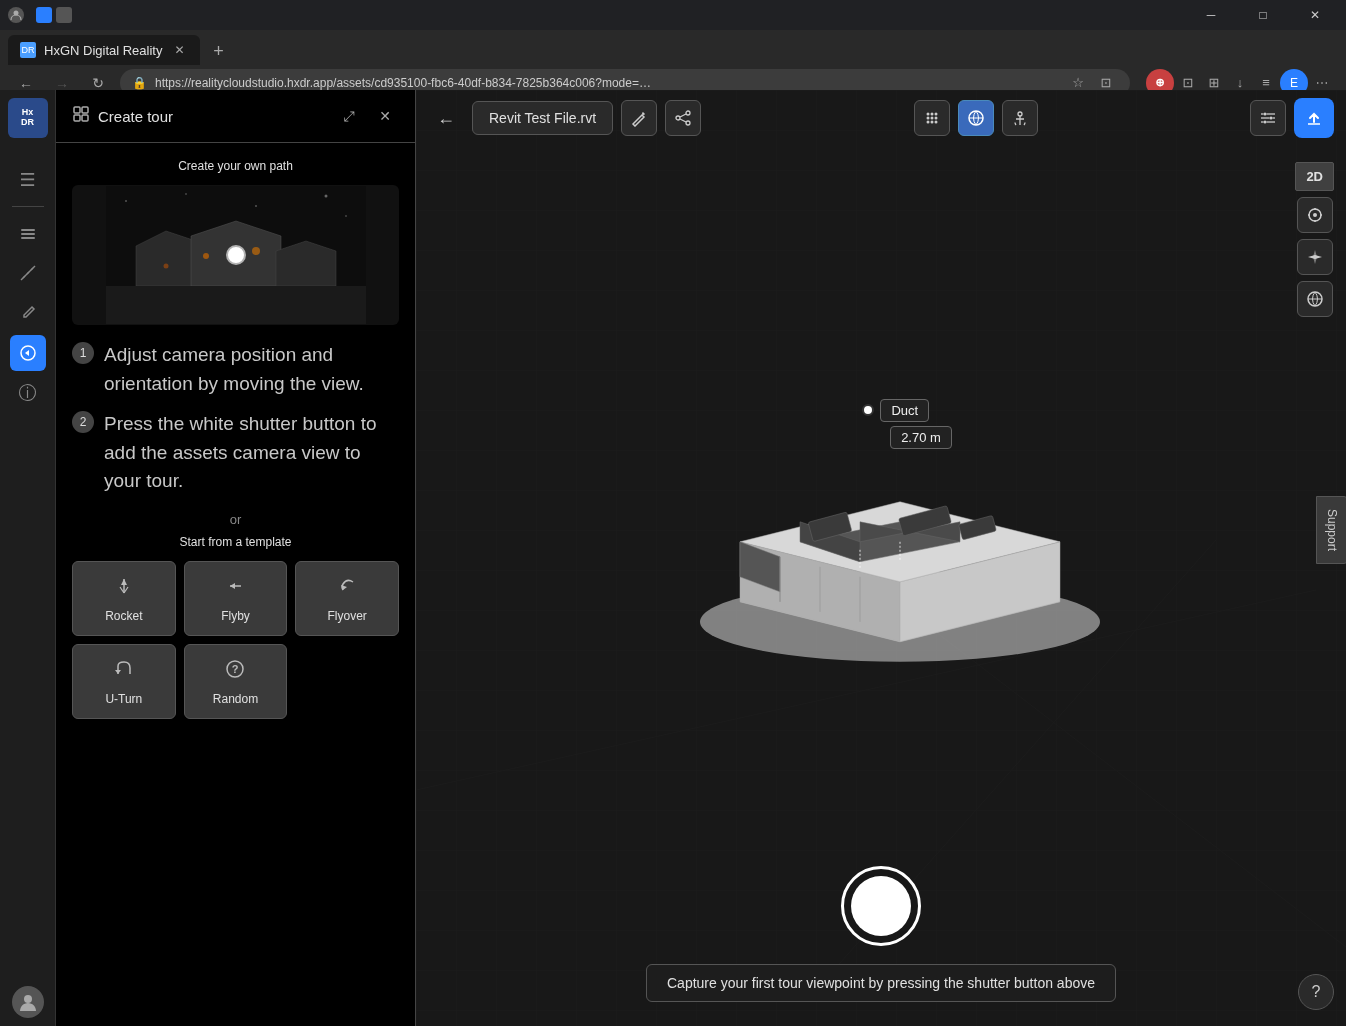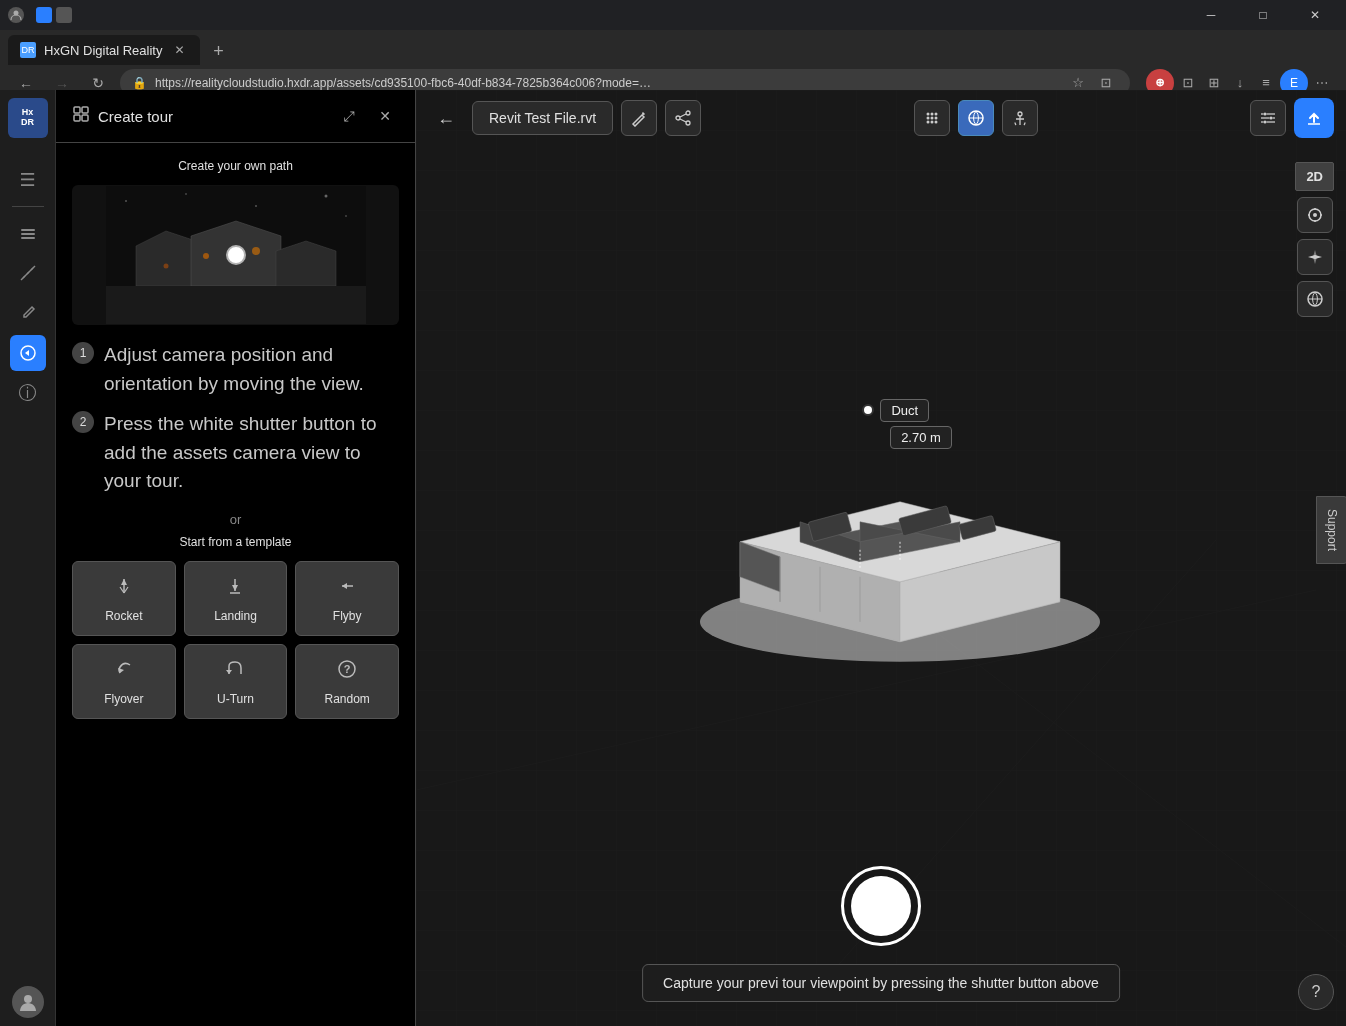--- a/index.html
+++ b/index.html
@@ -256,30 +256,20 @@
               <svg width="24" height="24" viewBox="0 0 24 24" fill="none">
                   <line x1="12" y1="19" x2="12" y2="5" stroke="#bbb" stroke-width="1.5"></line>
                   <polygon points="12,5 9,11 15,11" fill="#bbb"></polygon>
                   <line x1="8" y1="13" x2="12" y2="19" stroke="#bbb" stroke-width="1.2"></line>
                   <line x1="16" y1="13" x2="12" y2="19" stroke="#bbb" stroke-width="1.2"></line>
                 </svg>
             </span>
             <span>Rocket</span>
           </div>
 
-          <div class="template-btn">
-            <span class="template-icon">
-              <svg width="24" height="24" viewBox="0 0 24 24" fill="none">
-                  <line x1="12" y1="5" x2="12" y2="17" stroke="#bbb" stroke-width="1.5"></line>
-                  <polygon points="12,17 9,11 15,11" fill="#bbb"></polygon>
-                  <line x1="7" y1="19" x2="17" y2="19" stroke="#bbb" stroke-width="1.5"></line>
-                </svg>
-            </span>
-            <span>Landing</span>
-          </div>
 
           <div class="template-btn">
             <span class="template-icon">
               <svg width="24" height="24" viewBox="0 0 24 24" fill="none">
                   <line x1="18" y1="12" x2="7" y2="12" stroke="#bbb" stroke-width="1.5"></line>
                   <polygon points="7,12 12,9 12,15" fill="#bbb"></polygon>
                 </svg>
             </span>
             <span>Flyby</span>
           </div>
@@ -439,21 +429,21 @@
       <div style="position:relative;">
         <div style="background:rgba(35,35,35,0.9);border:1px solid #666;border-radius:4px;padding:3px 10px;color:#eee;font-size:13px;">Duct</div>
         <div style="background:rgba(35,35,35,0.9);border:1px solid #666;border-radius:4px;padding:3px 10px;color:#eee;font-size:13px;position:absolute;top:100%;left:20%;margin-top:4px;white-space:nowrap;">2.70 m</div>
       </div>
     </div>
 
     <div class="shutter-btn">
       <div class="shutter-inner"></div>
     </div>
 
-    <div class="status-msg">Capture your previ tour viewpoint by pressing the shutter button above</div>
+    <div class="status-msg">Capture your first tour viewpoint by pressing the shutter button above</div>
 
     <div style="position:absolute;right:12px;top:72px;display:flex;flex-direction:column;gap:6px;align-items:center;">
       <div style="background:#404040;border:1px solid #555;border-radius:2px;padding:6px 10px;color:#e0e0e0;font-size:13px;font-weight:bold;min-width:36px;text-align:center;">2D</div>
       <div class="rt-btn">
         <svg width="18" height="18" viewBox="0 0 18 18" fill="none">
             <circle cx="9" cy="9" r="6" stroke="#ccc" stroke-width="1.5"></circle>
             <circle cx="9" cy="9" r="2" fill="#ccc"></circle>
             <line x1="9" y1="2" x2="9" y2="4" stroke="#ccc" stroke-width="1.5"></line>
             <line x1="9" y1="14" x2="9" y2="16" stroke="#ccc" stroke-width="1.5"></line>
             <line x1="2" y1="9" x2="4" y2="9" stroke="#ccc" stroke-width="1.5"></line>

